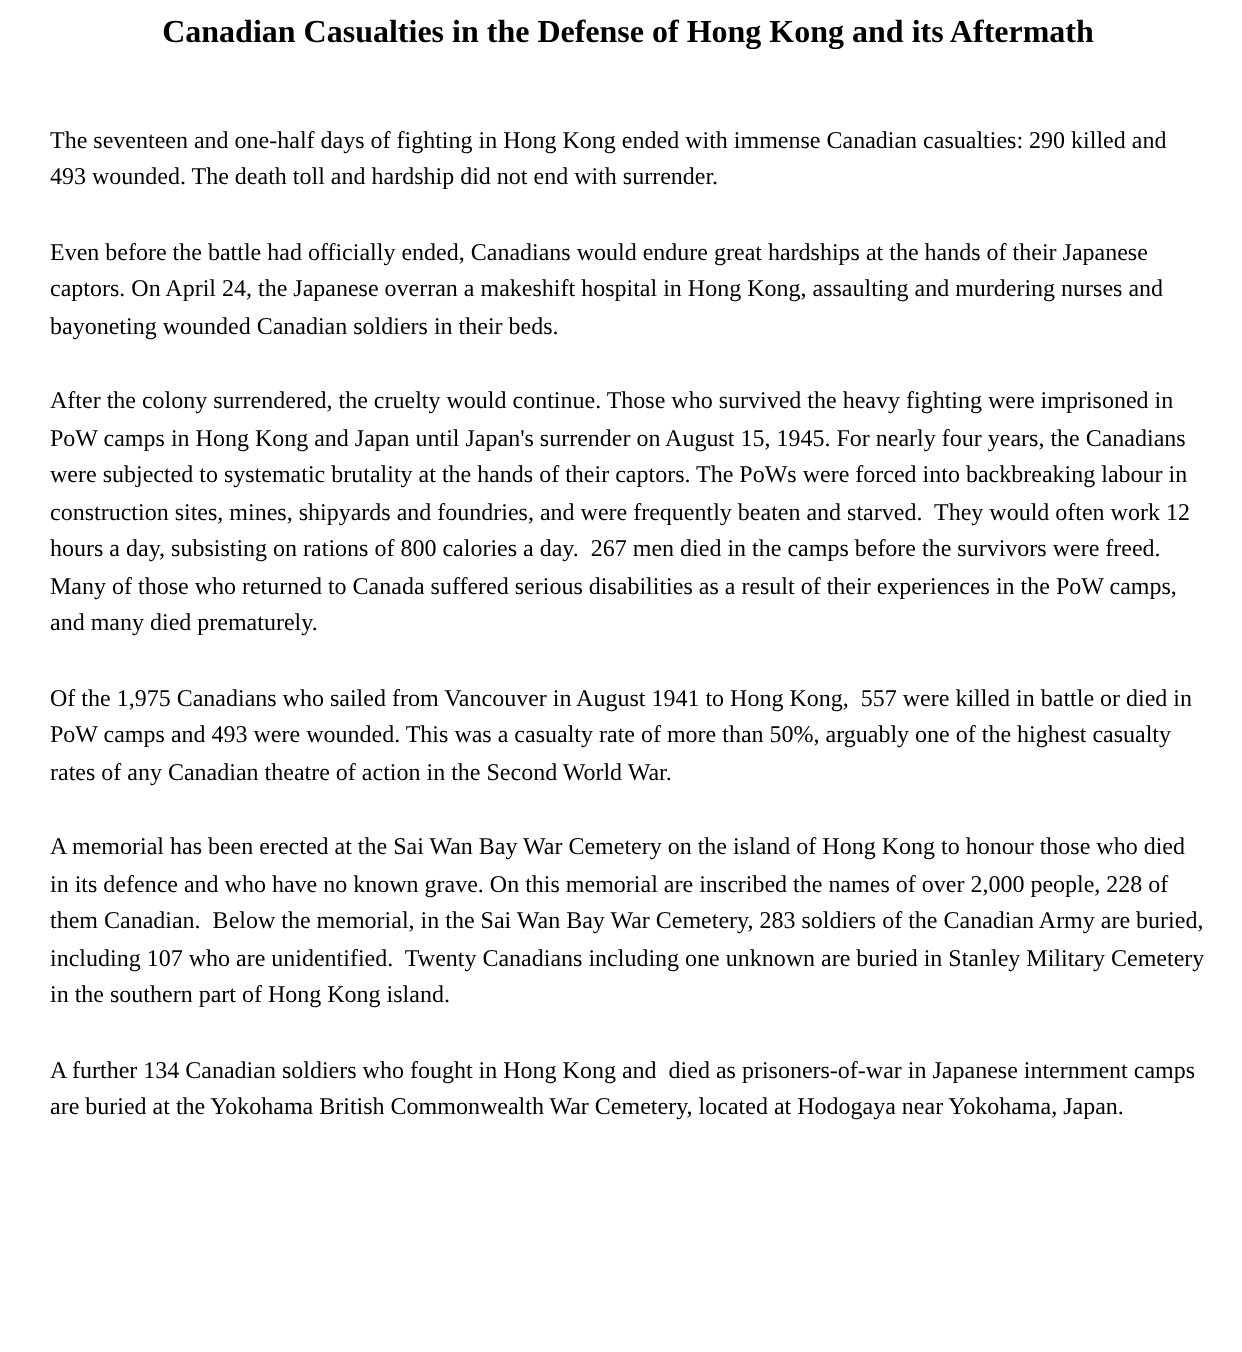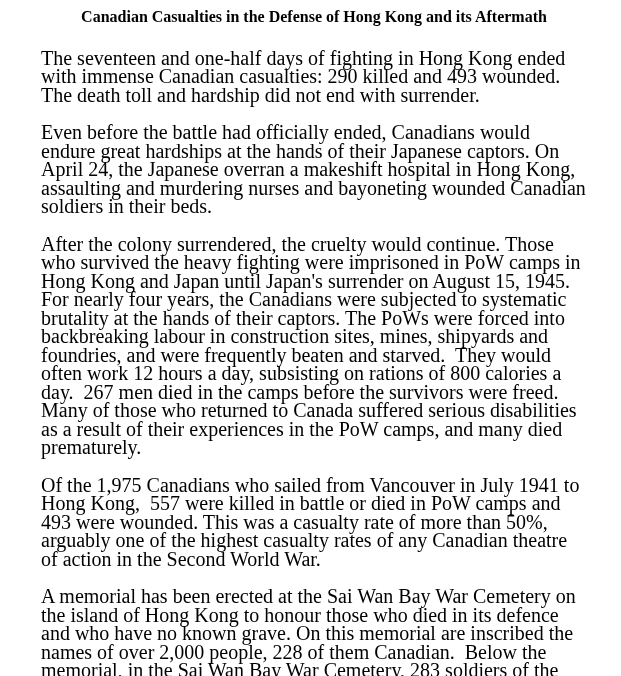--- a/index.html
+++ b/index.html
@@ -17,39 +17,40 @@
   .doc {
     box-sizing: border-box;
     width: 621px;
     padding: 8px 18px 8px 25px;
   }
   .doc-title {
     font-size: 16px;
     font-weight: bold;
     text-align: center;
     line-height: 18.5px;
-    margin: 0 0 22px 0;
+    margin: 0 0 34px 0;
     white-space: pre-wrap;
   }
   .doc p {
-    font-size: 20px;
+    font-size: 12px;
     line-height: 18.5px;
-    margin: 19px 16px;
+    margin: 19px 0;
     white-space: pre-wrap; 
   }
 </style>
 </head>
 <body>
 
 <main class="doc">
   <h1 class="doc-title">Canadian Casualties in the Defense of Hong Kong and its Aftermath</h1>
 
   <p>The seventeen and one-half days of fighting in Hong Kong ended with immense Canadian casualties: 290 killed and 493 wounded. The death toll and hardship did not end with surrender.</p>
 
   <p>Even before the battle had officially ended, Canadians would endure great hardships at the hands of their Japanese captors. On April 24, the Japanese overran a makeshift hospital in Hong Kong, assaulting and murdering nurses and bayoneting wounded Canadian soldiers in their beds.</p>
 
   <p>After the colony surrendered, the cruelty would continue. Those who survived the heavy fighting were imprisoned in PoW camps in Hong Kong and Japan until Japan's surrender on August 15, 1945. For nearly four years, the Canadians were subjected to systematic brutality at the hands of their captors. The PoWs were forced into backbreaking labour in construction sites, mines, shipyards and foundries, and were frequently beaten and starved.  They would often work 12 hours a day, subsisting on rations of 800 calories a day.  267 men died in the camps before the survivors were freed. Many of those who returned to Canada suffered serious disabilities as a result of their experiences in the PoW camps, and many died prematurely.</p>
 
-  <p>Of the 1,975 Canadians who sailed from Vancouver in July 1941 to Hong Kong,  557 were killed in battle or died in PoW camps and 493 were wounded. This was a casualty rate of more than 50%, arguably one of the highest casualty rates of any Canadian theatre of action in the Second World War.</p>
+  <p>Of the 1,975 Canadians who sailed from Vancouver in August 1941 to Hong Kong,  557 were killed in battle or died in PoW camps and 493 were wounded. This was a casualty rate of more than 50%, arguably one of the highest casualty rates of any Canadian theatre of action in the Second World War.</p>
 
   <p>A memorial has been erected at the Sai Wan Bay War Cemetery on the island of Hong Kong to honour those who died in its defence and who have no known grave. On this memorial are inscribed the names of over 2,000 people, 228 of them Canadian.  Below the memorial, in the Sai Wan Bay War Cemetery, 283 soldiers of the Canadian Army are buried, including 107 who are unidentified.  Twenty Canadians including one unknown are buried in Stanley Military Cemetery in the southern part of Hong Kong island.</p>
 
+  <p>A further 134 Canadian soldiers who fought in Hong Kong and  died as prisoners-of-war in Japanese internment camps are buried at the Yokohama British Commonwealth War Cemetery, located at Hodogaya near Yokohama, Japan.</p>
 </main>
 
 </body></html>

